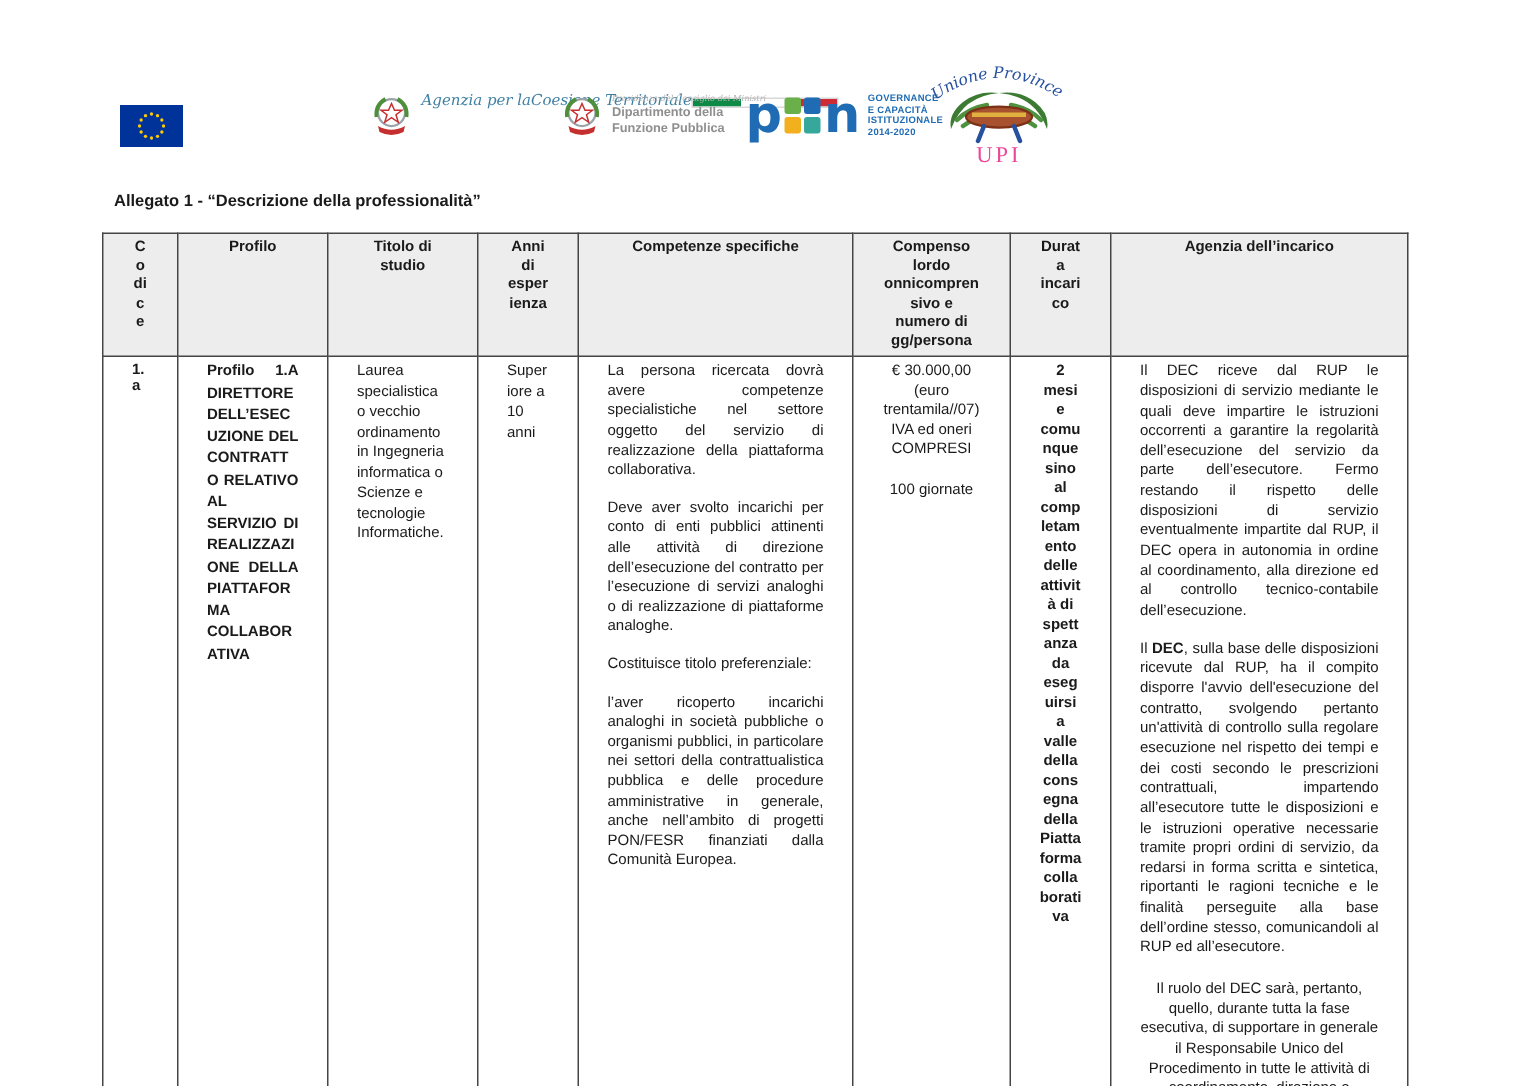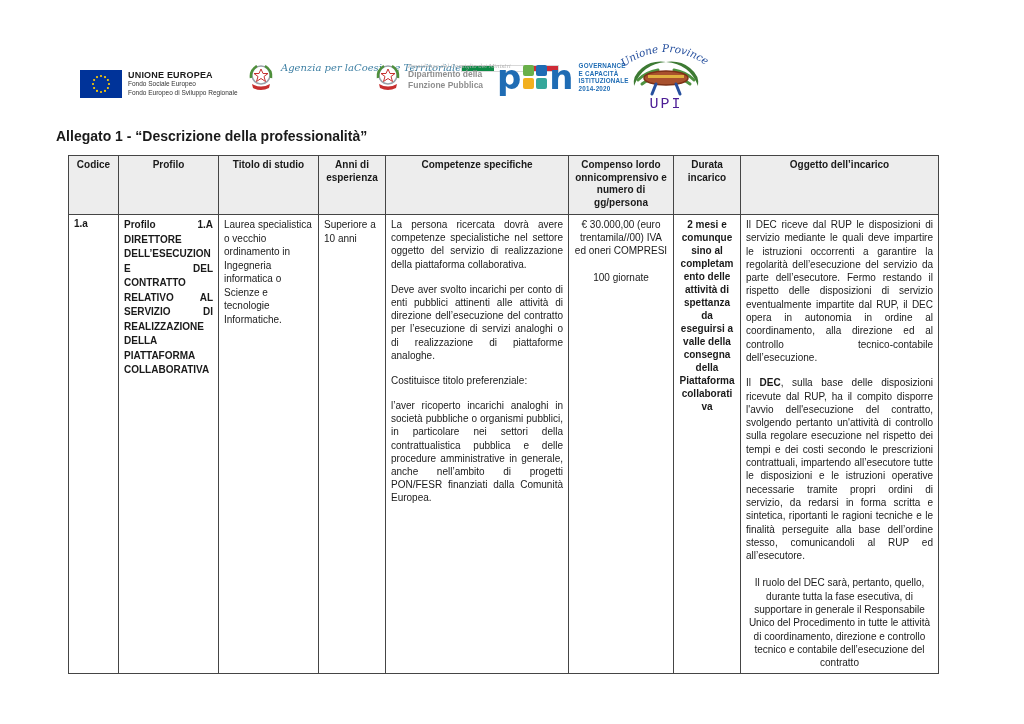--- a/index.html
+++ b/index.html
@@ -21,30 +21,30 @@
   .dip-text{display:flex;flex-direction:column;}
   .dip-script{font-family:"DejaVu Serif", serif;font-style:italic;color:#b3b3b3;font-size:5.5px;}
   .dip-line{font-size:8.5px;color:#8f8f8f;font-weight:bold;line-height:1.25;}
   .pon{left:497px;top:62px;gap:5px;}
   .pon-word{display:flex;align-items:center;gap:2px;}
   .pon-letter{color:#1f6cb4;font-weight:bold;font-size:34px;line-height:.8;font-family:"DejaVu Sans", sans-serif;}
   .pon-grid{display:grid;grid-template-columns:11px 11px;grid-template-rows:11px 11px;gap:2px;}
   .pon-grid span{display:block;border-radius:2px;}
   .pon-text{display:flex;flex-direction:column;color:#1f6cb4;font-weight:bold;font-size:6.3px;line-height:1.2;letter-spacing:.2px;}
   .upi{left:612px;top:34px;flex-direction:column;gap:0;align-items:center;width:108px;}
-  .upi-label{font-family:Liberation Mono, monospace;color:#4c1d95;font-size:15px;letter-spacing:2px;}
+  .upi-label{font-family:Liberation Serif, serif;color:#ec4899;font-size:15px;letter-spacing:2px;}
   
-  .doc-title{position:absolute;left:56px;top:128px;font-size:14px;font-weight:bold;}
+  .doc-title{position:absolute;left:76px;top:128px;font-size:11px;font-weight:bold;}
   
   table.main{
     position:absolute;left:68px;top:155px;width:870px;
     border-collapse:collapse;table-layout:fixed;font-size:10px;
   }
   table.main th, table.main td{
-    border:1px solid #454545;vertical-align:top;padding:3px 5px;
+    border:1px solid #454545;vertical-align:top;padding:3px 19px;
     overflow-wrap:break-word;word-wrap:break-word;
   }
   table.main thead th{
     background:#ededed;font-weight:bold;text-align:center;height:52px;font-size:10px;line-height:1.25;
   }
   td.codice{font-weight:bold;}
   td.profilo{font-weight:bold;text-align:justify;line-height:1.45;}
   td.titolo{line-height:1.35;}
   td.anni{line-height:1.35;}
   td.competenze{text-align:justify;line-height:1.32;}
@@ -70,25 +70,20 @@
       <circle cx="14.1" cy="10" r="1.1"></circle>
         <circle cx="27.9" cy="10" r="1.1"></circle>
       <circle cx="13" cy="14" r="1.1"></circle>
         <circle cx="29" cy="14" r="1.1"></circle>
       <circle cx="14.1" cy="18" r="1.1"></circle>
         <circle cx="27.9" cy="18" r="1.1"></circle>
       <circle cx="17" cy="20.9" r="1.1"></circle>
         <circle cx="25" cy="20.9" r="1.1"></circle>
     </g>
   </svg>
-  <div class="eu-text">
-    <div class="eu-name">UNIONE EUROPEA</div>
-    <div class="eu-sub">Fondo Sociale Europeo</div>
-    <div class="eu-sub">Fondo Europeo di Sviluppo Regionale</div>
-  </div>
 </div>
 
 <div class="logo agenzia">
   <svg width="28" height="30" viewBox="0 0 28 30" xmlns="http://www.w3.org/2000/svg">
     <circle cx="14" cy="13" r="9" fill="#ffffff" stroke="#9aa2aa" stroke-width="1.5"></circle>
     <path d="M4 16 Q3 8 10 4" stroke="#4e8f3a" stroke-width="2.5" fill="none"></path>
     <path d="M24 16 Q25 8 18 4" stroke="#4e8f3a" stroke-width="2.5" fill="none"></path>
     <polygon points="14,7 16,11.5 21,11.5 17,14.5 18.5,19.5 14,16.5 9.5,19.5 11,14.5 7,11.5 12,11.5" fill="#ffffff" stroke="#c62f2f" stroke-width="1"></polygon>
     <path d="M5 22 Q14 27 23 22 L22 26 Q14 30 6 26 Z" fill="#c62f2f"></path>
   </svg>
@@ -166,37 +161,37 @@
   </colgroup>
   <thead>
     <tr>
       <th>Codice</th>
       <th>Profilo</th>
       <th>Titolo di studio</th>
       <th>Anni di esperienza</th>
       <th>Competenze specifiche</th>
       <th>Compenso lordo onnicomprensivo e numero di gg/persona</th>
       <th>Durata incarico</th>
-      <th>Oggetto dell’incarico</th>
+      <th>Agenzia dell’incarico</th>
     </tr>
   </thead>
   <tbody>
     <tr>
       <td class="codice">1.a</td>
       <td class="profilo">Profilo 1.A DIRETTORE DELL’ESECUZIONE DEL CONTRATTO RELATIVO AL SERVIZIO DI REALIZZAZIONE DELLA PIATTAFORMA COLLABORATIVA</td>
       <td class="titolo">Laurea specialistica o vecchio ordinamento in Ingegneria informatica o Scienze e tecnologie Informatiche.</td>
       <td class="anni">Superiore a 10 anni</td>
       <td class="competenze">
         <p class="para">La persona ricercata dovrà avere competenze specialistiche nel settore oggetto del servizio di realizzazione della piattaforma collaborativa.</p>
         <p class="para">Deve aver svolto incarichi per conto di enti pubblici attinenti alle attività di direzione dell’esecuzione del contratto per l’esecuzione di servizi analoghi o di realizzazione di piattaforme analoghe.</p>
         <p class="para">Costituisce titolo preferenziale:</p>
         <p class="para">l’aver ricoperto incarichi analoghi in società pubbliche o organismi pubblici, in particolare nei settori della contrattualistica pubblica e delle procedure amministrative in generale, anche nell’ambito di progetti PON/FESR finanziati dalla Comunità Europea.</p>
       </td>
       <td class="compenso">
-        <p class="para">€ 30.000,00 (euro trentamila//00) IVA ed oneri COMPRESI</p>
+        <p class="para">€ 30.000,00 (euro trentamila//07) IVA ed oneri COMPRESI</p>
         <p class="para gap-top">100 giornate</p>
       </td>
       <td class="durata">2 mesi e comunque sino al completamento delle attività di spettanza da eseguirsi a valle della consegna della Piattaforma collaborativa</td>
       <td class="oggetto">
         <p class="para">Il DEC riceve dal RUP le disposizioni di servizio mediante le quali deve impartire le istruzioni occorrenti a garantire la regolarità dell’esecuzione del servizio da parte dell’esecutore. Fermo restando il rispetto delle disposizioni di servizio eventualmente impartite dal RUP, il DEC opera in autonomia in ordine al coordinamento, alla direzione ed al controllo tecnico-contabile dell’esecuzione.</p>
         <p class="para"><span>Il </span><b class="inline">DEC</b><span>, sulla base delle disposizioni ricevute dal RUP, ha il compito disporre l'avvio dell'esecuzione del contratto, svolgendo pertanto un'attività di controllo sulla regolare esecuzione nel rispetto dei tempi e dei costi secondo le prescrizioni contrattuali, impartendo all’esecutore tutte le disposizioni e le istruzioni operative necessarie tramite propri ordini di servizio, da redarsi in forma scritta e sintetica, riportanti le ragioni tecniche e le finalità perseguite alla base dell’ordine stesso, comunicandoli al RUP ed all’esecutore.</span></p>
         <p class="para gap-top">Il ruolo del DEC sarà, pertanto, quello, durante tutta la fase esecutiva, di supportare in generale il Responsabile Unico del Procedimento in tutte le attività di coordinamento, direzione e controllo tecnico e contabile dell’esecuzione del contratto</p>
       </td>
     </tr>
   </tbody>

